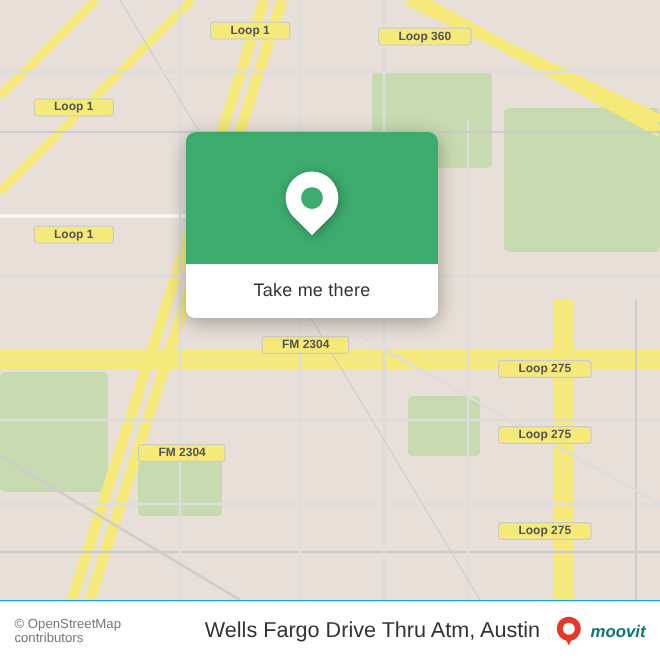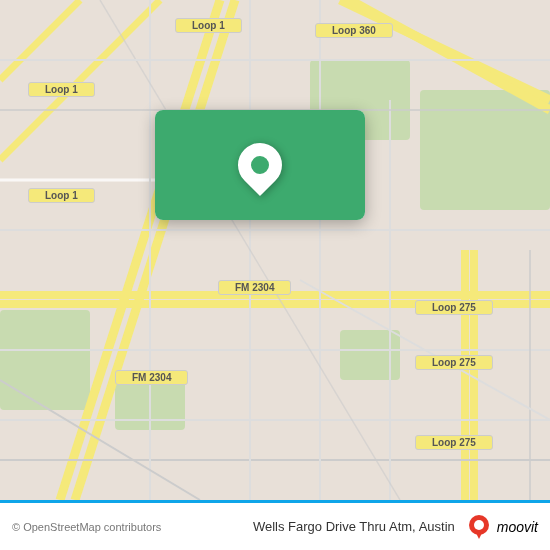--- a/index.html
+++ b/index.html
@@ -102,51 +102,51 @@
     }
 
     
     #bottom-bar {
       width: 550px;
       height: 50px;
       background: white;
       display: flex;
       align-items: center;
       padding: 0 12px;
-      border-top: 3px solid #0ea5e9;
+      border-top: 1px solid #0ea5e9;
       gap: 10px;
     }
 
     .copyright-text {
       font-size: 11px;
       color: #777;
       flex: 1;
     }
 
     .location-name {
-      font-size: 13px;
+      font-size: 18px;
       color: #333;
       font-weight: 500;
     }
 
     .moovit-logo {
       display: flex;
       align-items: center;
       gap: 4px;
     }
 
     .moovit-icon {
       width: 28px;
       height: 28px;
     }
 
     .moovit-text {
       font-size: 14px;
-      font-weight: 400;
-      color: #000000;
+      font-weight: 700;
+      color: #0f766e;
       font-style: italic;
     }
   </style>
 </head>
 <body>
 
 <div id="map-container">
 
   <svg class="map-svg" viewBox="0 0 550 500" xmlns="http://www.w3.org/2000/svg">
 
@@ -202,20 +202,21 @@
   <div class="road-label" style="top:300px; left:415px;">Loop 275</div>
   <div class="road-label" style="top:355px; left:415px;">Loop 275</div>
   <div class="road-label" style="top:435px; left:415px;">Loop 275</div>
 
   <div class="popup-card">
     <div class="popup-map-area">
       <div class="location-pin">
         
       </div>
     </div>
+    <button class="popup-button">Take me there</button>
   </div>
 
 </div>
 
 <div id="bottom-bar">
   <span class="copyright-text">© OpenStreetMap contributors</span>
   <span class="location-name">
     <span>Wells Fargo Drive Thru Atm</span>,
     <span>Austin</span>
   </span>

